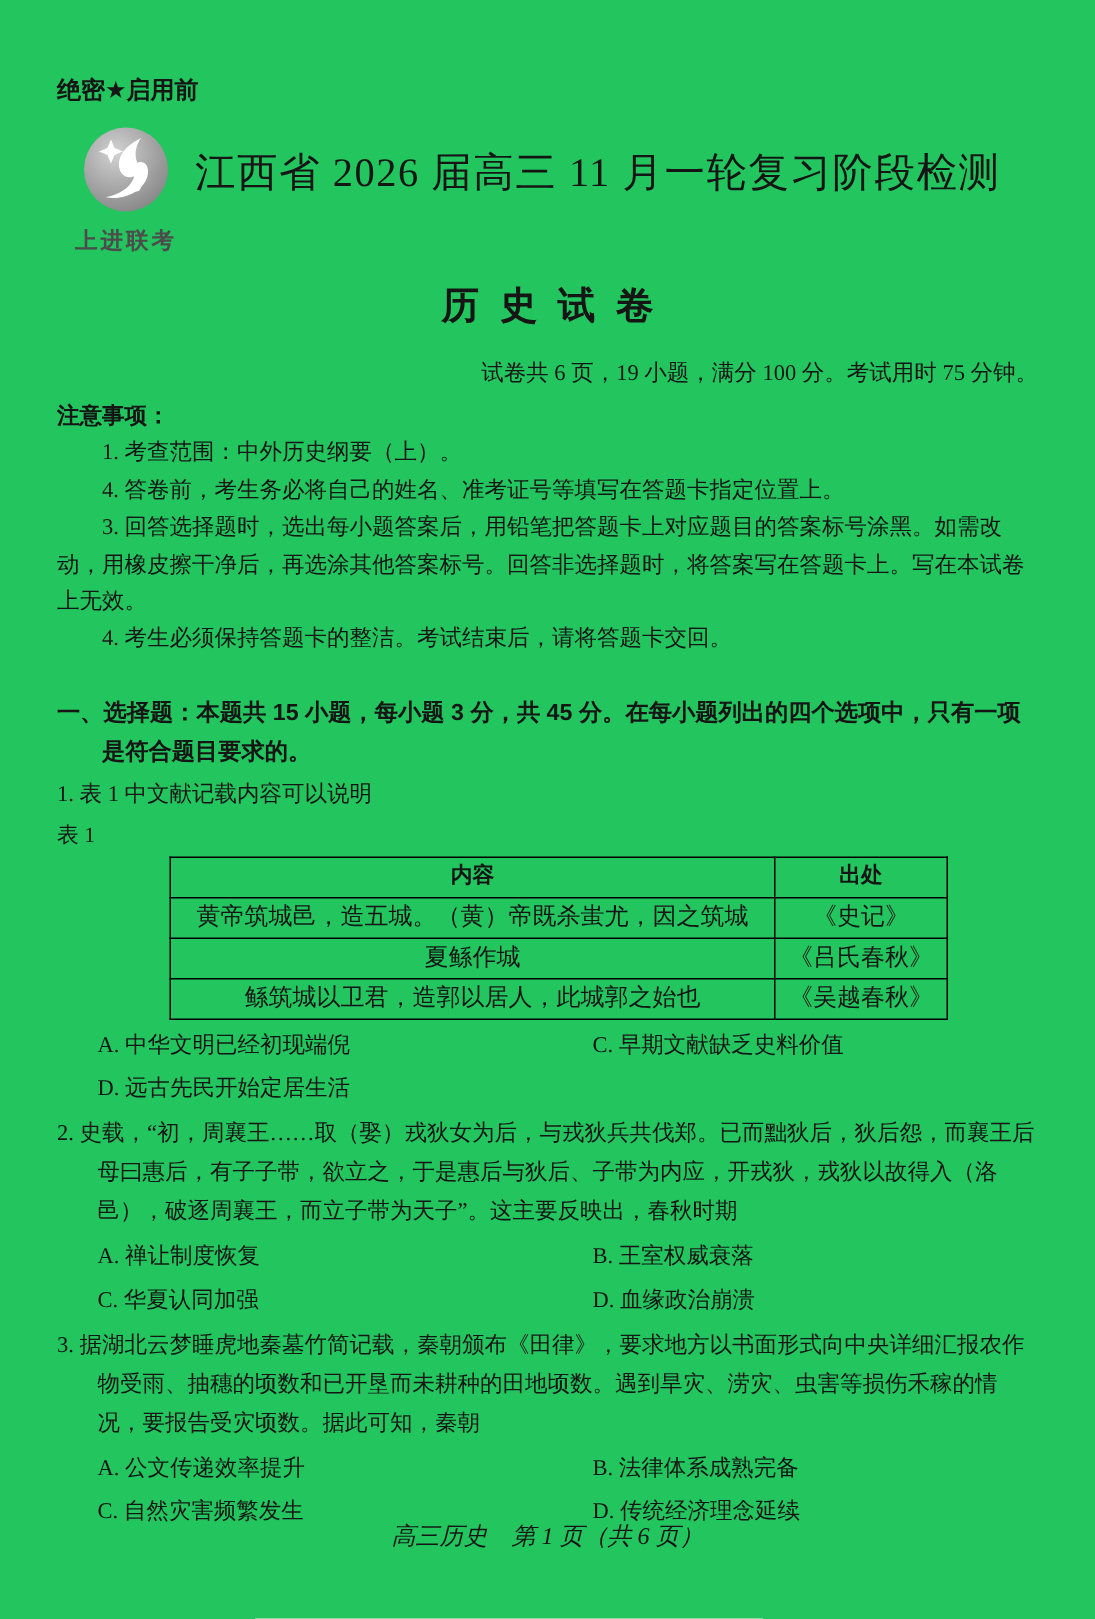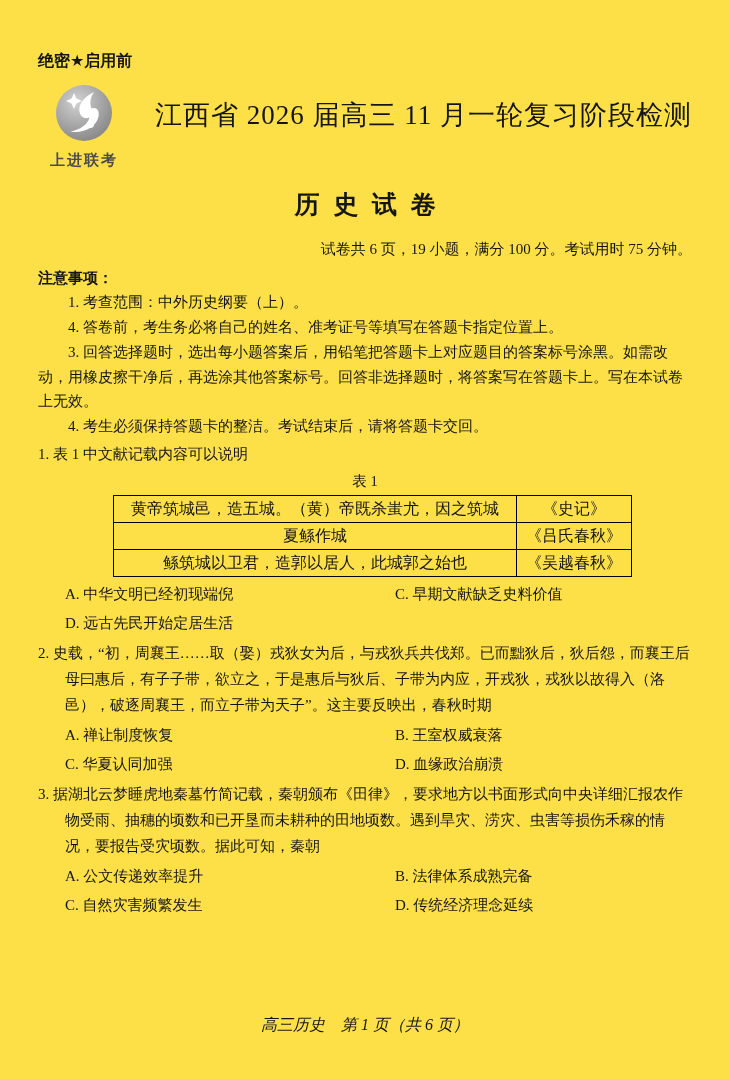--- a/index.html
+++ b/index.html
@@ -1,40 +1,40 @@
 <!DOCTYPE html>
 <html><head>
 <meta charset="utf-8">
 <style>
   html,body{margin:0;padding:0;background:#e8e8e8;}
   .page{
     position:relative;
     width:730px;height:1079px;
     margin:0 auto;
-    background:#fde047;
+    background:#22c55e;
     color:#151515;
     box-sizing:border-box;
     padding:50px 38px 0 38px;
     overflow:hidden;
     font-family:"Liberation Serif","DejaVu Serif",serif;
     font-size:15px;
     line-height:25px;
   }
   .classification{
     font-family:"Liberation Sans","DejaVu Sans",sans-serif;
     font-weight:bold;font-size:16px;line-height:22px;
   }
   .header{display:flex;margin-top:10px;height:104px;}
   .logo{width:92px;flex:0 0 92px;text-align:center;padding-top:2px;}
   .logo-name{
     font-family:"Liberation Sans","DejaVu Sans",sans-serif;
     font-weight:bold;font-size:15px;color:#4c4c4c;
     letter-spacing:2px;line-height:18px;margin-top:1px;
   }
-  .title-wrap{flex:1;display:flex;align-items:flex-start;justify-content:flex-end;}
+  .title-wrap{flex:1;display:flex;align-items:flex-start;justify-content:flex-start;}
   .main-title{
     margin-top:16px;
     font-size:27px;line-height:34px;
     font-family:"Liberation Serif","DejaVu Serif",serif;
     letter-spacing:1px;white-space:nowrap;
   }
   .subtitle{
     text-align:center;
     font-family:"Liberation Sans","DejaVu Sans",sans-serif;
     font-weight:bold;font-size:25px;line-height:32px;
@@ -52,21 +52,21 @@
     margin-top:24px;
     font-family:"Liberation Sans","DejaVu Sans",sans-serif;
     font-weight:bold;font-size:15.5px;line-height:26px;
     padding-left:30px;text-indent:-30px;
   }
   .question{margin-top:1px;}
   .question-stem{
     padding-left:27px;text-indent:-27px;
     line-height:26px;margin-top:2px;
   }
-  .table-caption{text-align:center;line-height:24px;margin-top:2px;font-size:14.5px;}
+  .table-caption{line-height:24px;margin-top:2px;font-size:14.5px;}
   table.qtable{
     border-collapse:collapse;
     margin-left:75px;margin-top:2px;
     width:519px;
     border:1.5px solid #000;
   }
   table.qtable th,table.qtable td{
     border:1px solid #000;
     text-align:center;
     height:26px;padding:0 4px;
@@ -123,26 +123,31 @@
 
   <p class="exam-info" style="margin:17px 0 0 0;">试卷共 6 页，19 小题，满分 100 分。考试用时 75 分钟。</p>
 
   <div class="notice-heading">注意事项：</div>
 
   <p class="notice-item" style="margin:0;">1. 考查范围：中外历史纲要（上）。</p>
   <p class="notice-item" style="margin:0;">4. 答卷前，考生务必将自己的姓名、准考证号等填写在答题卡指定位置上。</p>
   <p class="notice-item tall" style="margin:0;">3. 回答选择题时，选出每小题答案后，用铅笔把答题卡上对应题目的答案标号涂黑。如需改动，用橡皮擦干净后，再选涂其他答案标号。回答非选择题时，将答案写在答题卡上。写在本试卷上无效。</p>
   <p class="notice-item" style="margin:0;">4. 考生必须保持答题卡的整洁。考试结束后，请将答题卡交回。</p>
 
+  <div class="section-heading">一、选择题：本题共 15 小题，每小题 3 分，共 45 分。在每小题列出的四个选项中，只有一项是符合题目要求的。</div>
 
   <div class="question">
     <div class="question-stem">1. 表 1 中文献记载内容可以说明</div>
     <div class="table-caption">表 1</div>
     <table class="qtable">
       <tbody>
+          <tr>
+        <th class="col-content">内容</th>
+        <th class="col-source">出处</th>
+      </tr>
       <tr>
         <td class="col-content">黄帝筑城邑，造五城。（黄）帝既杀蚩尤，因之筑城</td>
         <td class="col-source">《史记》</td>
       </tr>
       <tr>
         <td class="col-content">夏鲧作城</td>
         <td class="col-source">《吕氏春秋》</td>
       </tr>
       <tr>
         <td class="col-content">鲧筑城以卫君，造郭以居人，此城郭之始也</td>

